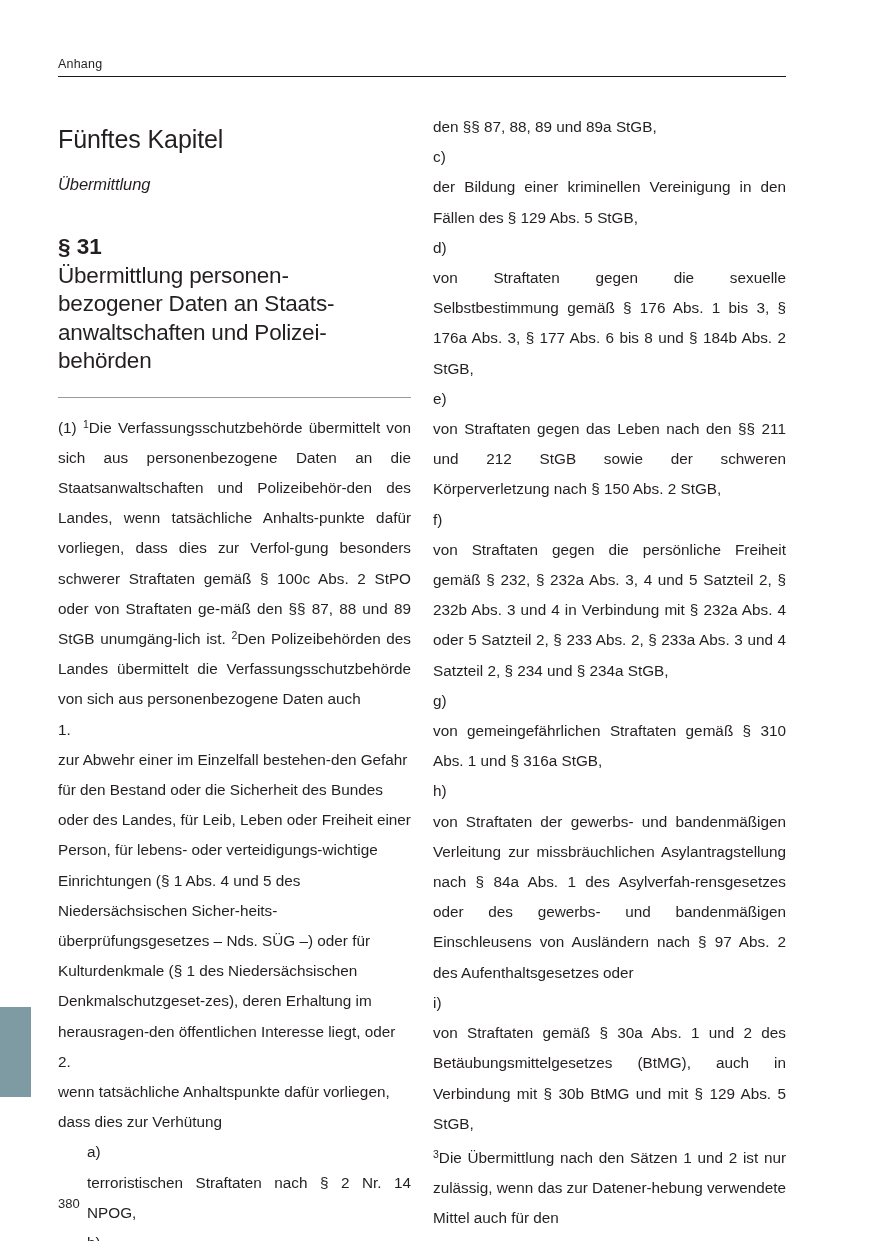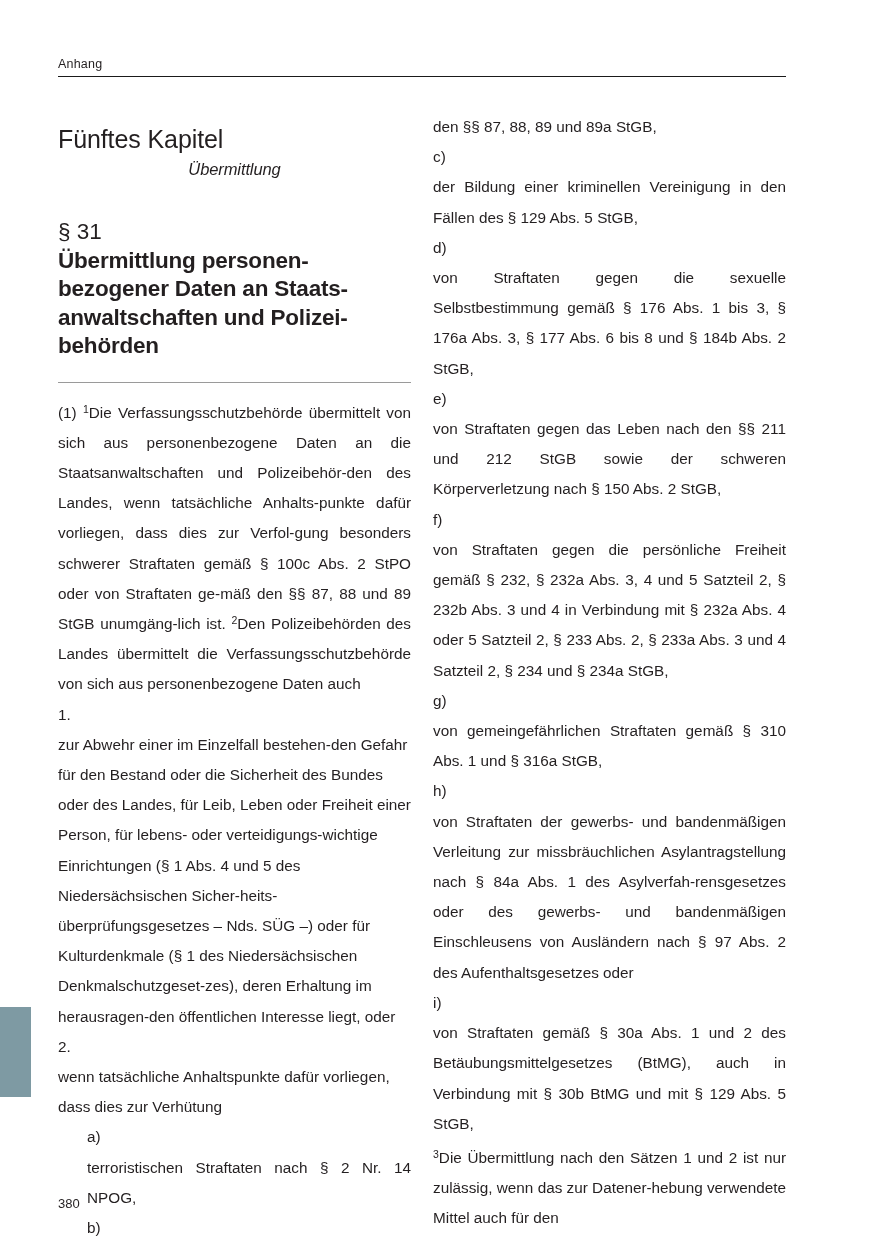--- a/index.html
+++ b/index.html
@@ -71,37 +71,36 @@
     font-weight: 400;
     line-height: 31px;
     margin: 12px 0 0 0;
     letter-spacing: -0.1px;
   }
   .chapter-subtitle {
     font-size: 16.5px;
     font-style: italic;
     font-weight: 400;
     line-height: 22px;
-    margin: 3px 0 0 0;
+    margin: 18px 0 0 0;
     letter-spacing: -0.1px;
-    text-align: center;
   }
 
   
   .para-number {
     font-size: 22.5px;
     line-height: 28.5px;
     margin: 38px 0 0 0;
-    font-weight: 400;
+    font-weight: 700;
   }
   .para-heading {
     font-size: 22.5px;
     line-height: 28.5px;
     margin: 0;
-    font-weight: 700;
+    font-weight: 400;
     letter-spacing: -0.2px;
   }
   .heading-rule {
     margin-top: 21px;
     border-top: 1px solid #9a9a9a;
     width: 353px;
   }
 
   
   .body-p {

